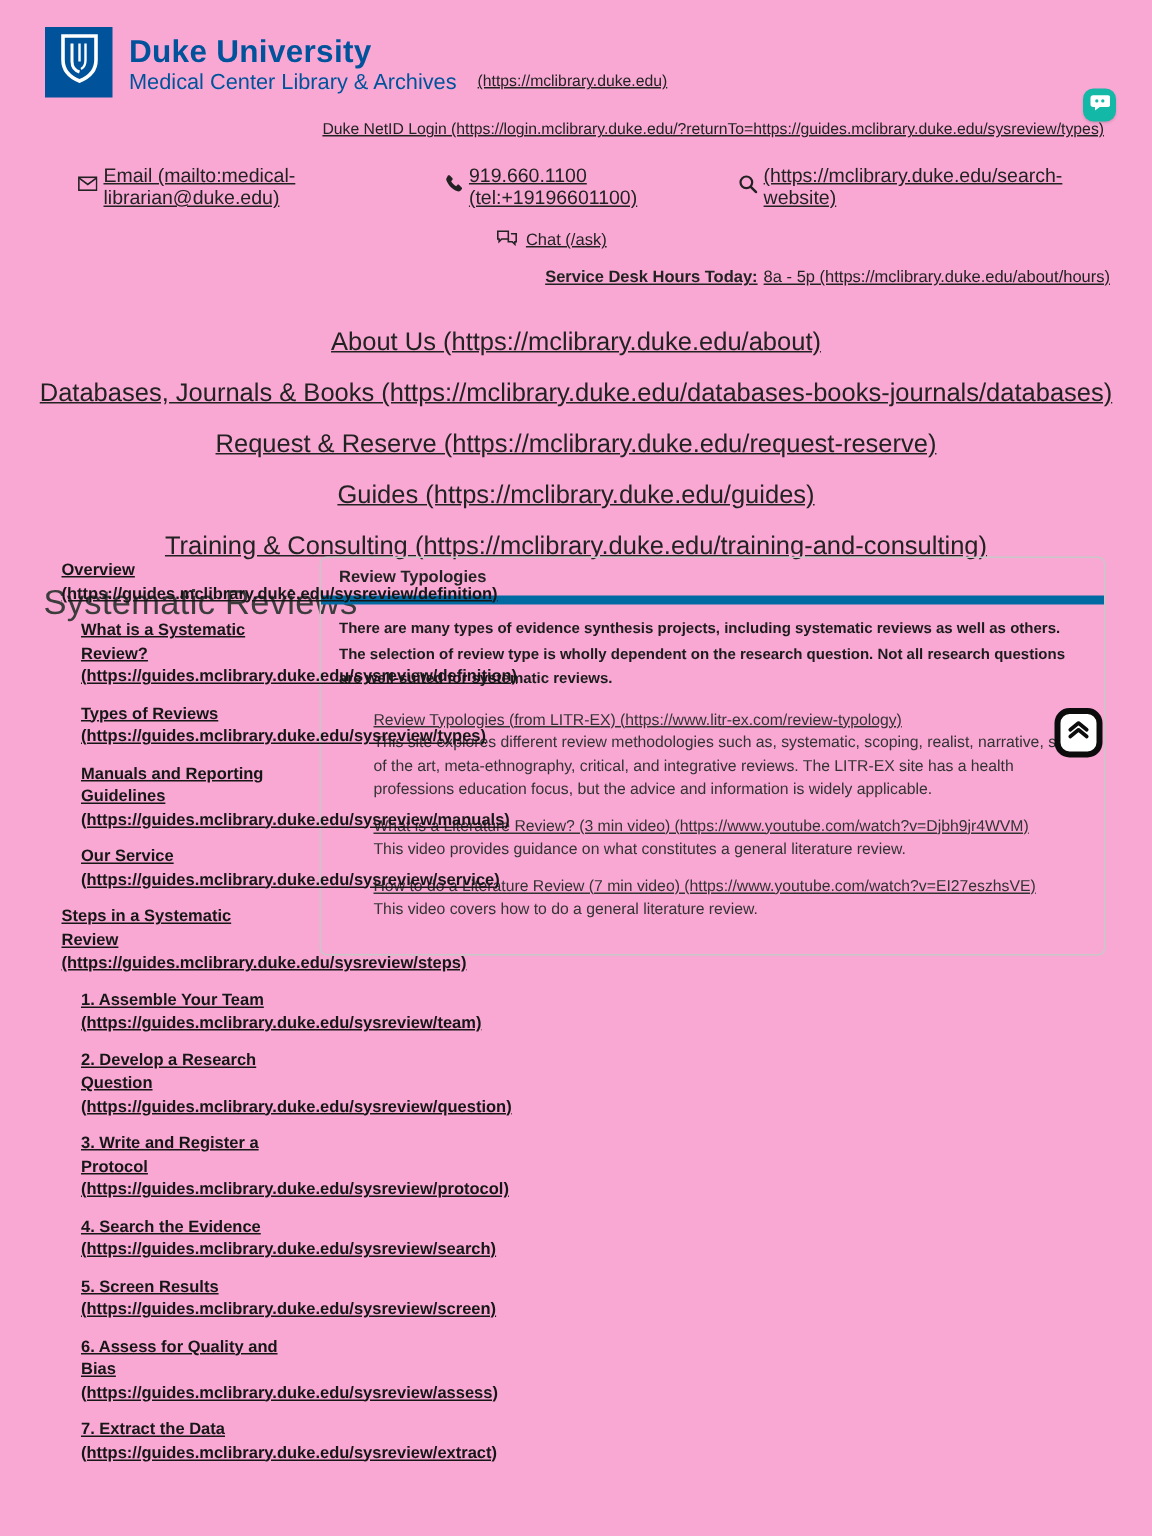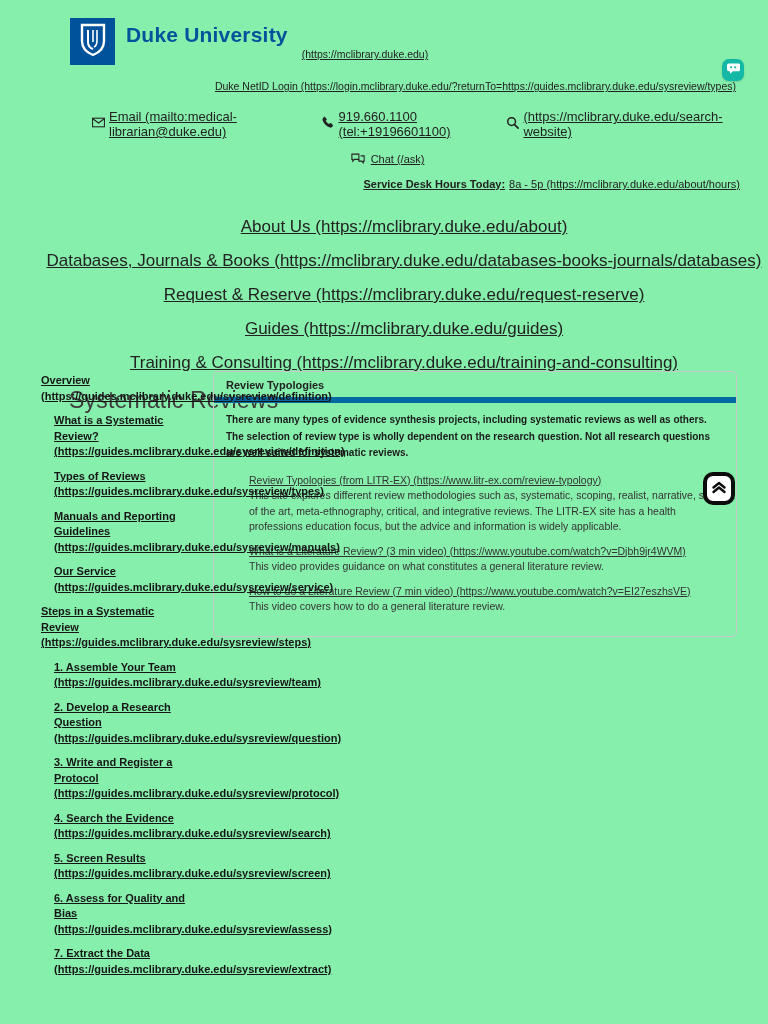--- a/index.html
+++ b/index.html
@@ -1,20 +1,20 @@
 <!DOCTYPE html>
 <html><head>
 <meta charset="utf-8">
 <style>
   * { margin:0; padding:0; box-sizing:border-box; }
   html,body { background:#fff; }
   .page {
     position:relative; width:768px; height:1024px; margin:0 auto;
-    background:#86efac; overflow:hidden;
-    font-family:"Liberation Sans", sans-serif; color:#222;padding-left:40px;
+    background:#f9a8d4; overflow:hidden;
+    font-family:"Liberation Sans", sans-serif; color:#222;
   }
   a, .linklike { color:#222; text-decoration:underline; cursor:pointer; }
 
   
   .logo-row { display:flex; align-items:flex-start; margin:18px 0 0 30px; }
   .logo-square {
     width:45px; height:47px; background:#00539B; flex:0 0 auto;
     display:flex; align-items:center; justify-content:center;
   }
   .logo-square svg { width:26px; height:34px; }
@@ -95,20 +95,21 @@
         <svg viewBox="0 0 26 34">
           <path d="M2 2 h22 v16 c0 8 -6 12 -11 14 C8 30 2 26 2 18 Z" fill="none" stroke="#fff" stroke-width="2.4"></path>
           <path d="M8 7 v12 c0 4 2 6 5 7" fill="none" stroke="#fff" stroke-width="2"></path>
           <path d="M13 7 v12" fill="none" stroke="#fff" stroke-width="1.6"></path>
           <path d="M17 7 v11 c0 3 -1 5 -3 6" fill="none" stroke="#fff" stroke-width="1.6"></path>
         </svg>
       </span>
     </div>
     <div class="logo-text">
       <div class="logo-title">Duke University</div>
+      <div class="logo-subtitle">Medical Center Library &amp; Archives</div>
     </div>
     <span class="home-link linklike">(https://mclibrary.duke.edu)</span>
   </div>
 
   <div class="chat-widget">
     <span>
       <svg viewBox="0 0 14 14">
         <path d="M2.2 2.5 h9.6 a1.8 1.8 0 0 1 1.8 1.8 v4.2 a1.8 1.8 0 0 1 -1.8 1.8 h-5.2 l-3.2 2.4 v-2.4 h-1.2 a1.8 1.8 0 0 1 -1.8 -1.8 v-4.2 a1.8 1.8 0 0 1 1.8 -1.8 z" fill="#fff" transform="translate(0.6 0)"></path>
         <circle cx="5.2" cy="6.3" r="1.1" fill="#14b8a6"></circle>
         <circle cx="9.2" cy="6.3" r="1.1" fill="#14b8a6"></circle>

